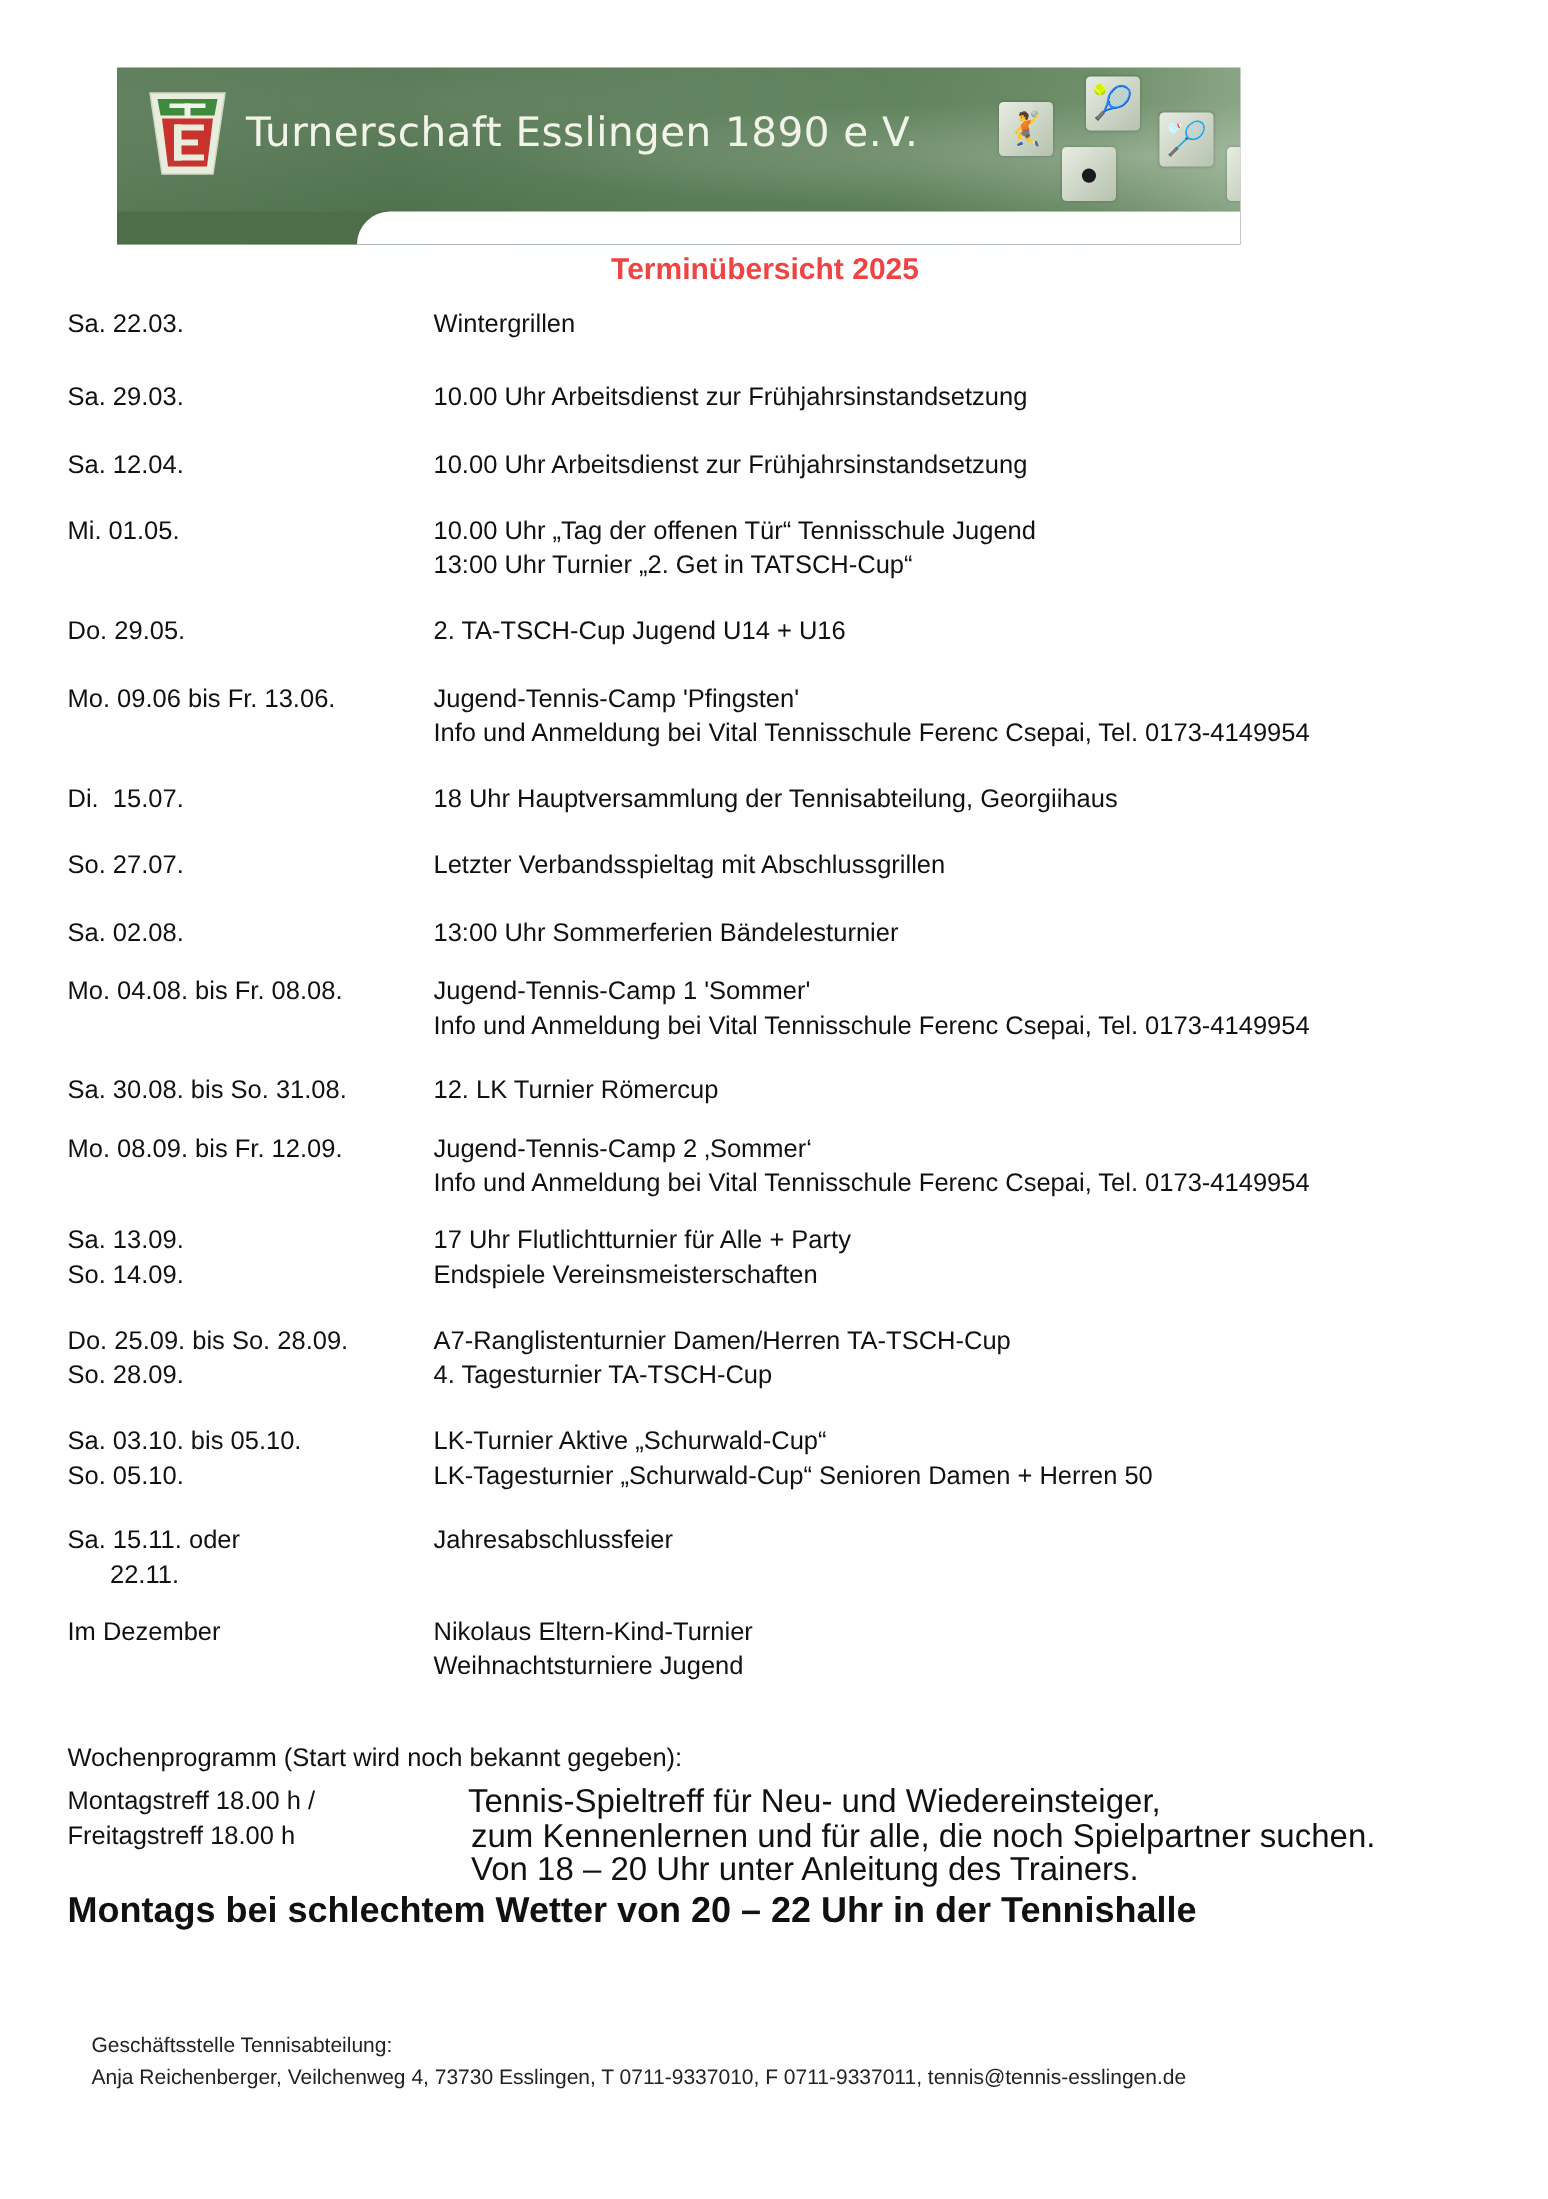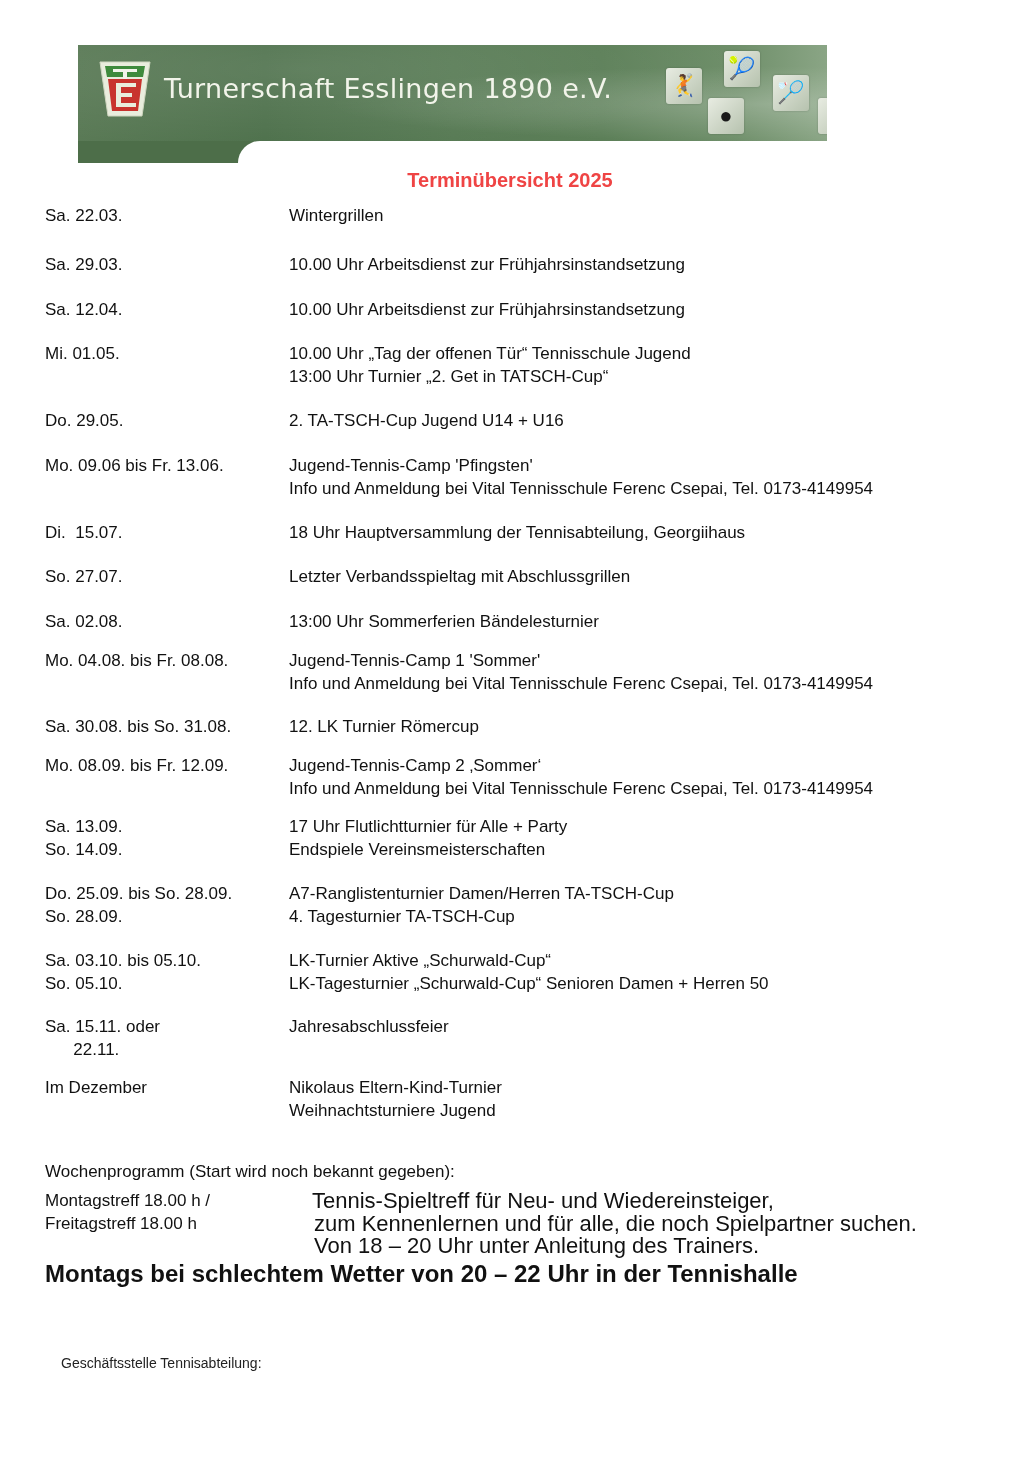--- a/index.html
+++ b/index.html
@@ -175,13 +175,14 @@
   <div class="right" style="top:1190px;">
     <div style="margin-left:-2px;">Tennis-Spieltreff für Neu- und Wiedereinsteiger,</div>
     <div>zum Kennenlernen und für alle, die noch Spielpartner suchen.</div>
     <div>Von 18 – 20 Uhr unter Anleitung des Trainers.</div>
   </div>
 </div>
 <div class="bad-weather">Montags bei schlechtem Wetter von 20 – 22 Uhr in der Tennishalle</div>
 
 <div class="footer">
   <div>Geschäftsstelle Tennisabteilung:</div>
+  <div>Anja Reichenberger, Veilchenweg 4, 73730 Esslingen, T 0711-9337010, F 0711-9337011, tennis@tennis-esslingen.de</div>
 </div>
 
 </body></html>

